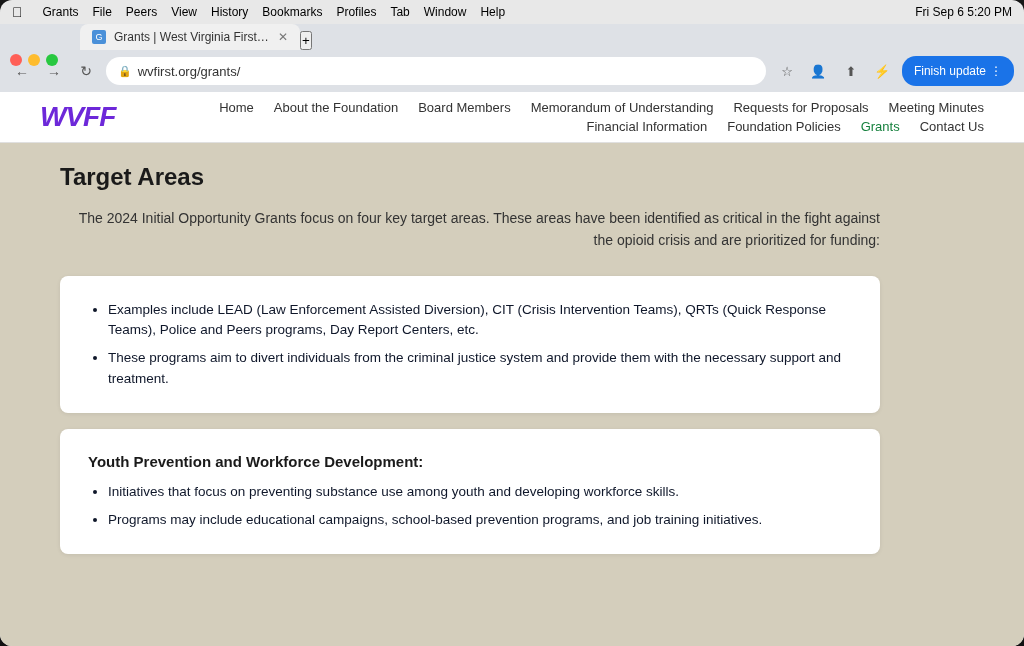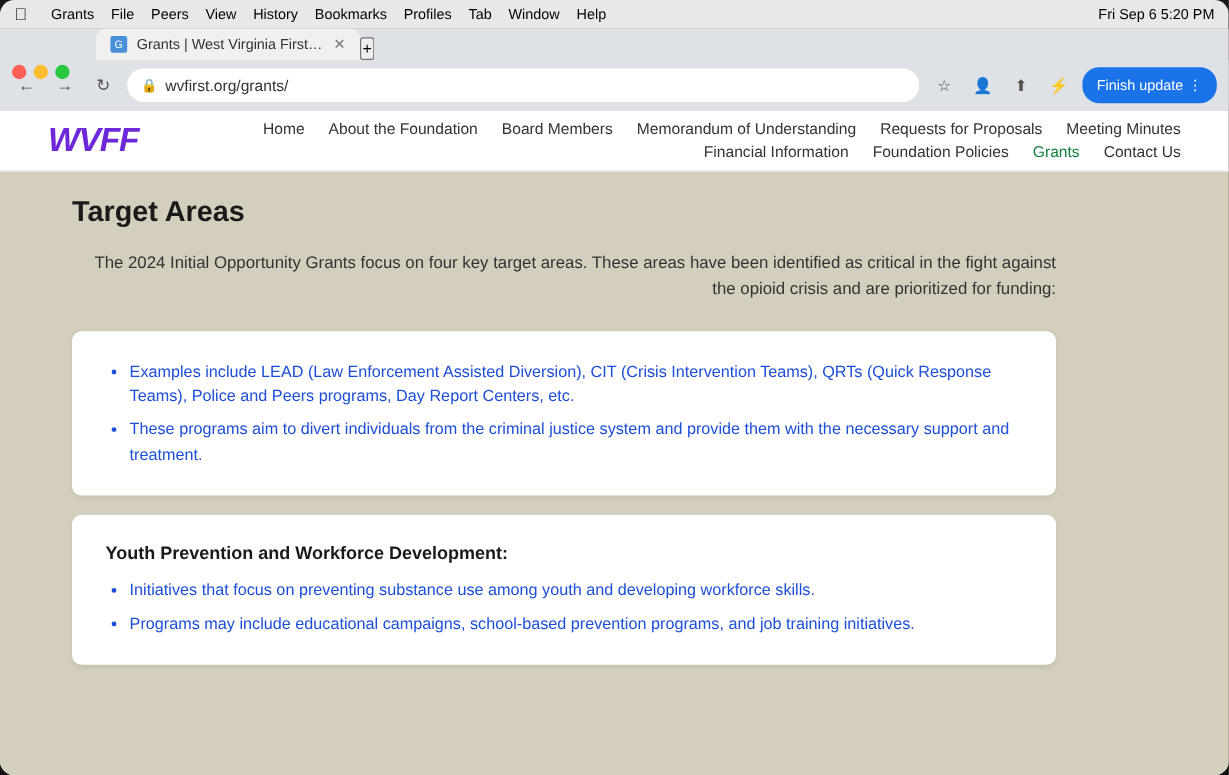--- a/index.html
+++ b/index.html
@@ -277,21 +277,21 @@
     .card-list {
       list-style: disc;
       padding-left: 20px;
       display: flex;
       flex-direction: column;
       gap: 8px;
     }
 
     .card-list li {
       font-size: 13.5px;
-      color: #1d4ed8;
+      color: #0f172a;
       line-height: 1.5;
     }
 
     .macos-traffic-lights {
       display: flex;
       gap: 6px;
       align-items: center;
       position: absolute;
       left: 10px;
       top: 30px;

